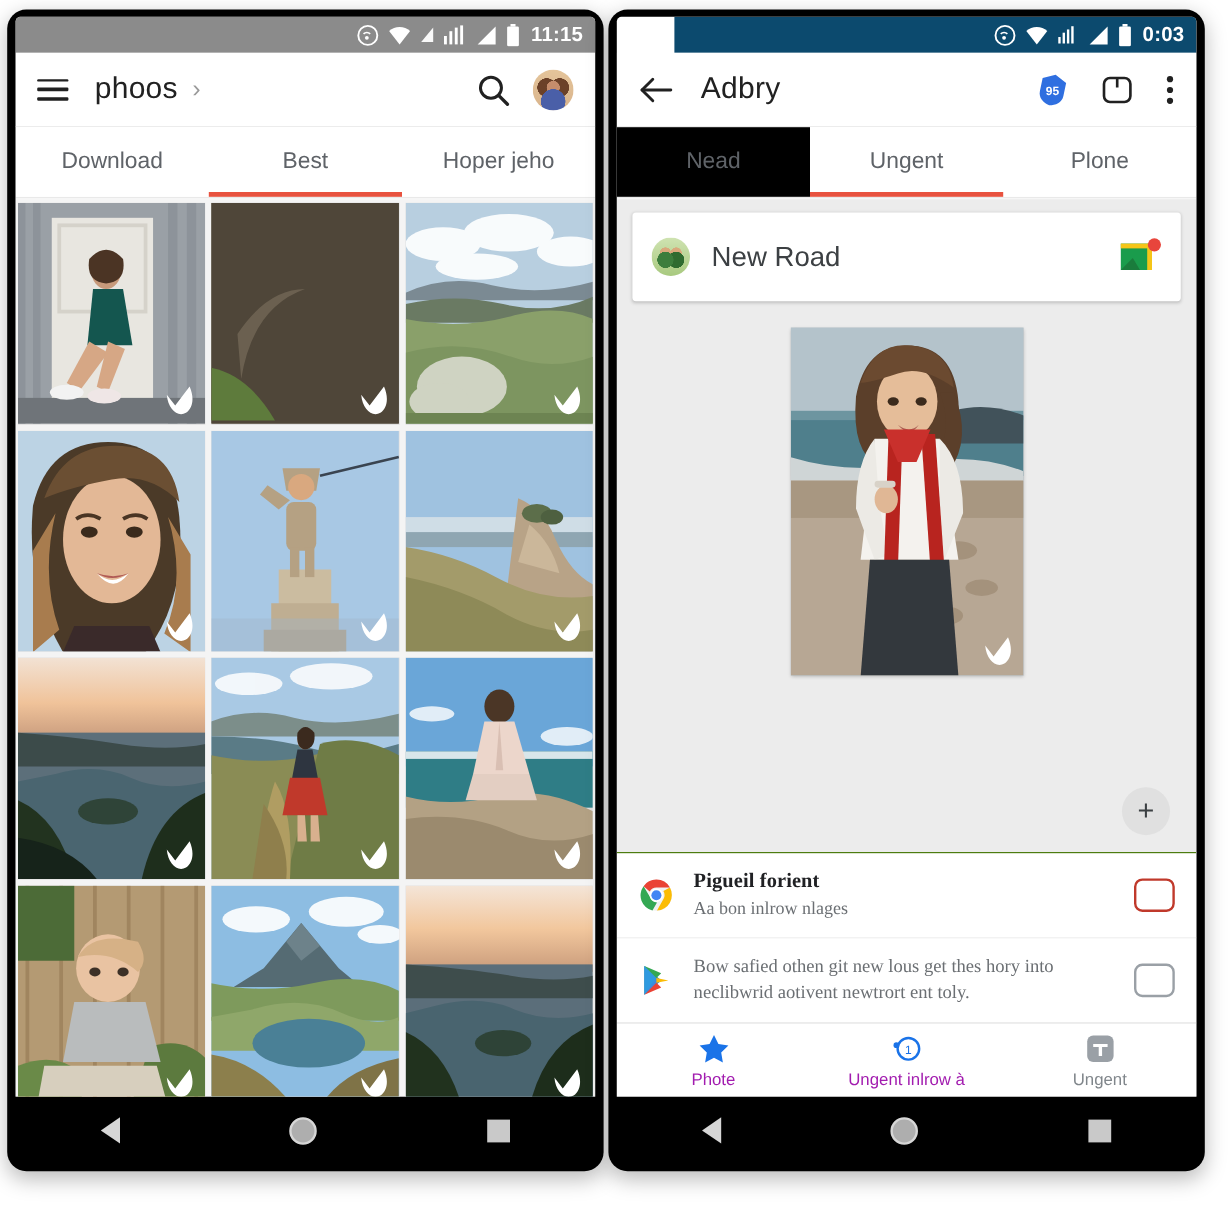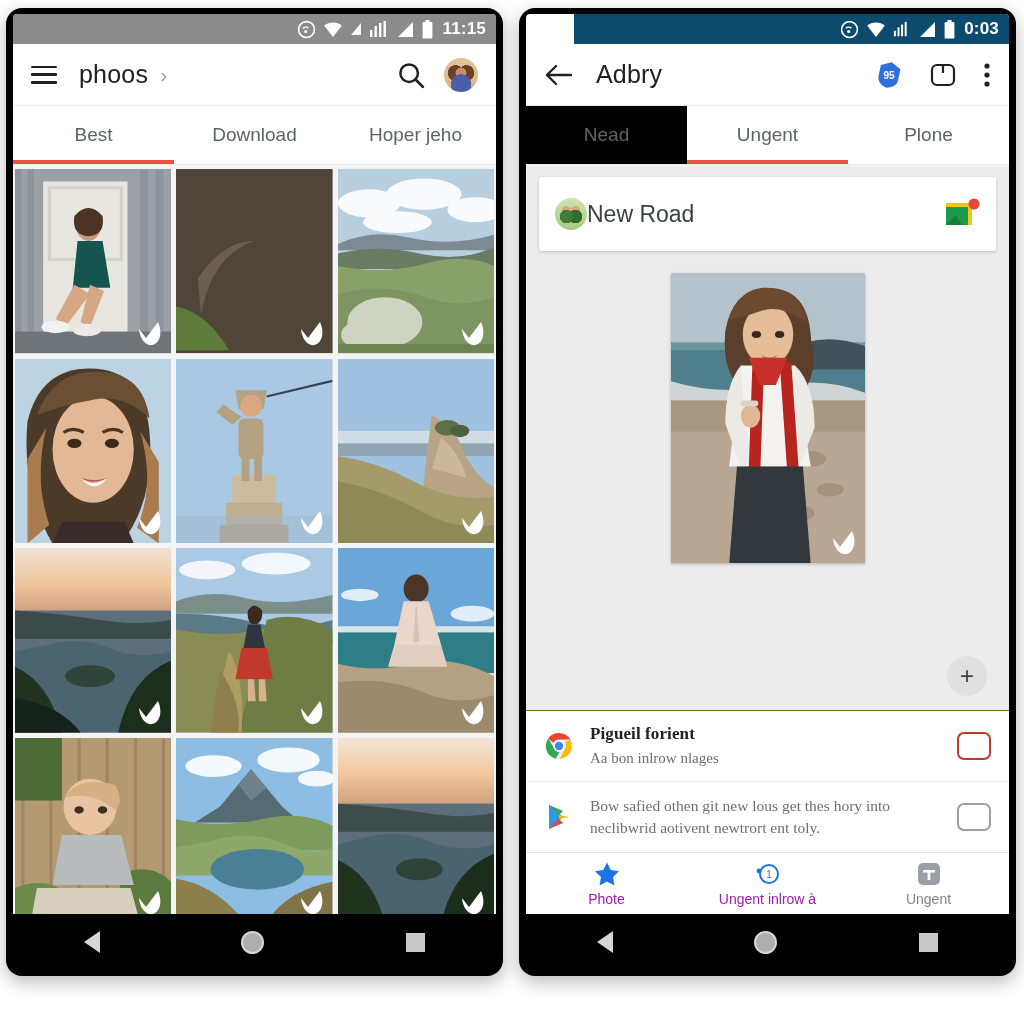--- a/index.html
+++ b/index.html
@@ -6,21 +6,21 @@
   html, body {
     width: 1024px; height: 1024px;
     background: #ffffff;
     font-family: "Liberation Sans", sans-serif;
     overflow: hidden;
   }
   .stage {
     position: relative;
     width: 1024px; height: 1024px;
     display: flex;
-    gap: 16px;
+    gap: 4px;
     padding: 8px 6px 50px 6px;
   }
 
   
   .phone {
     position: relative;
     width: 497px;
     height: 968px;
     background: #000;
     border-radius: 16px;
@@ -166,21 +166,21 @@
   .road-av {
     width: 32px; height: 32px; border-radius: 50%;
     background:
       radial-gradient(circle at 36% 58%, #3c7d3c 0 24%, transparent 25%),
       radial-gradient(circle at 64% 58%, #2f6b2f 0 24%, transparent 25%),
       radial-gradient(circle at 36% 40%, #d9a97c 0 16%, transparent 17%),
       radial-gradient(circle at 64% 40%, #d9a97c 0 16%, transparent 17%),
       linear-gradient(#cfe3b1, #a8c97f);
     flex: none;
   }
-  .road-title { font-size: 23px; color: #3c4043; }
+  .road-title { font-size: 23px; color: #3c4043; margin-left: 18px; }
   .maps-ic { width: 36px; height: 32px; position: relative; flex: none; }
 
   .hero-area {
     flex: 1;
     position: relative;
     display: flex;
     align-items: flex-start;
     justify-content: center;
     padding-top: 22px;
     min-height: 0;
@@ -308,25 +308,25 @@
         <div class="icon-btn">
           <svg width="30" height="30" viewBox="0 0 24 24">
               <circle cx="10.5" cy="10.5" r="7" fill="none" stroke="#212121" stroke-width="2"></circle>
               <line x1="15.6" y1="15.6" x2="21.5" y2="21.5" stroke="#212121" stroke-width="2.2" stroke-linecap="round"></line>
             </svg>
         </div>
         <div class="avatar"></div>
       </div>
 
       <div class="tabs">
+        <div class="tab">
+            <span>Download</span>
+          </div>
         <div class="tab active">
             <span>Best</span>
-          </div>
-        <div class="tab">
-            <span>Download</span>
           </div>
         <div class="tab">
             <span>Hoper jeho</span>
           </div>
       </div>
       <div class="tabs-shadow"></div>
 
       <div class="grid-wrap">
         <div class="grid">
 

